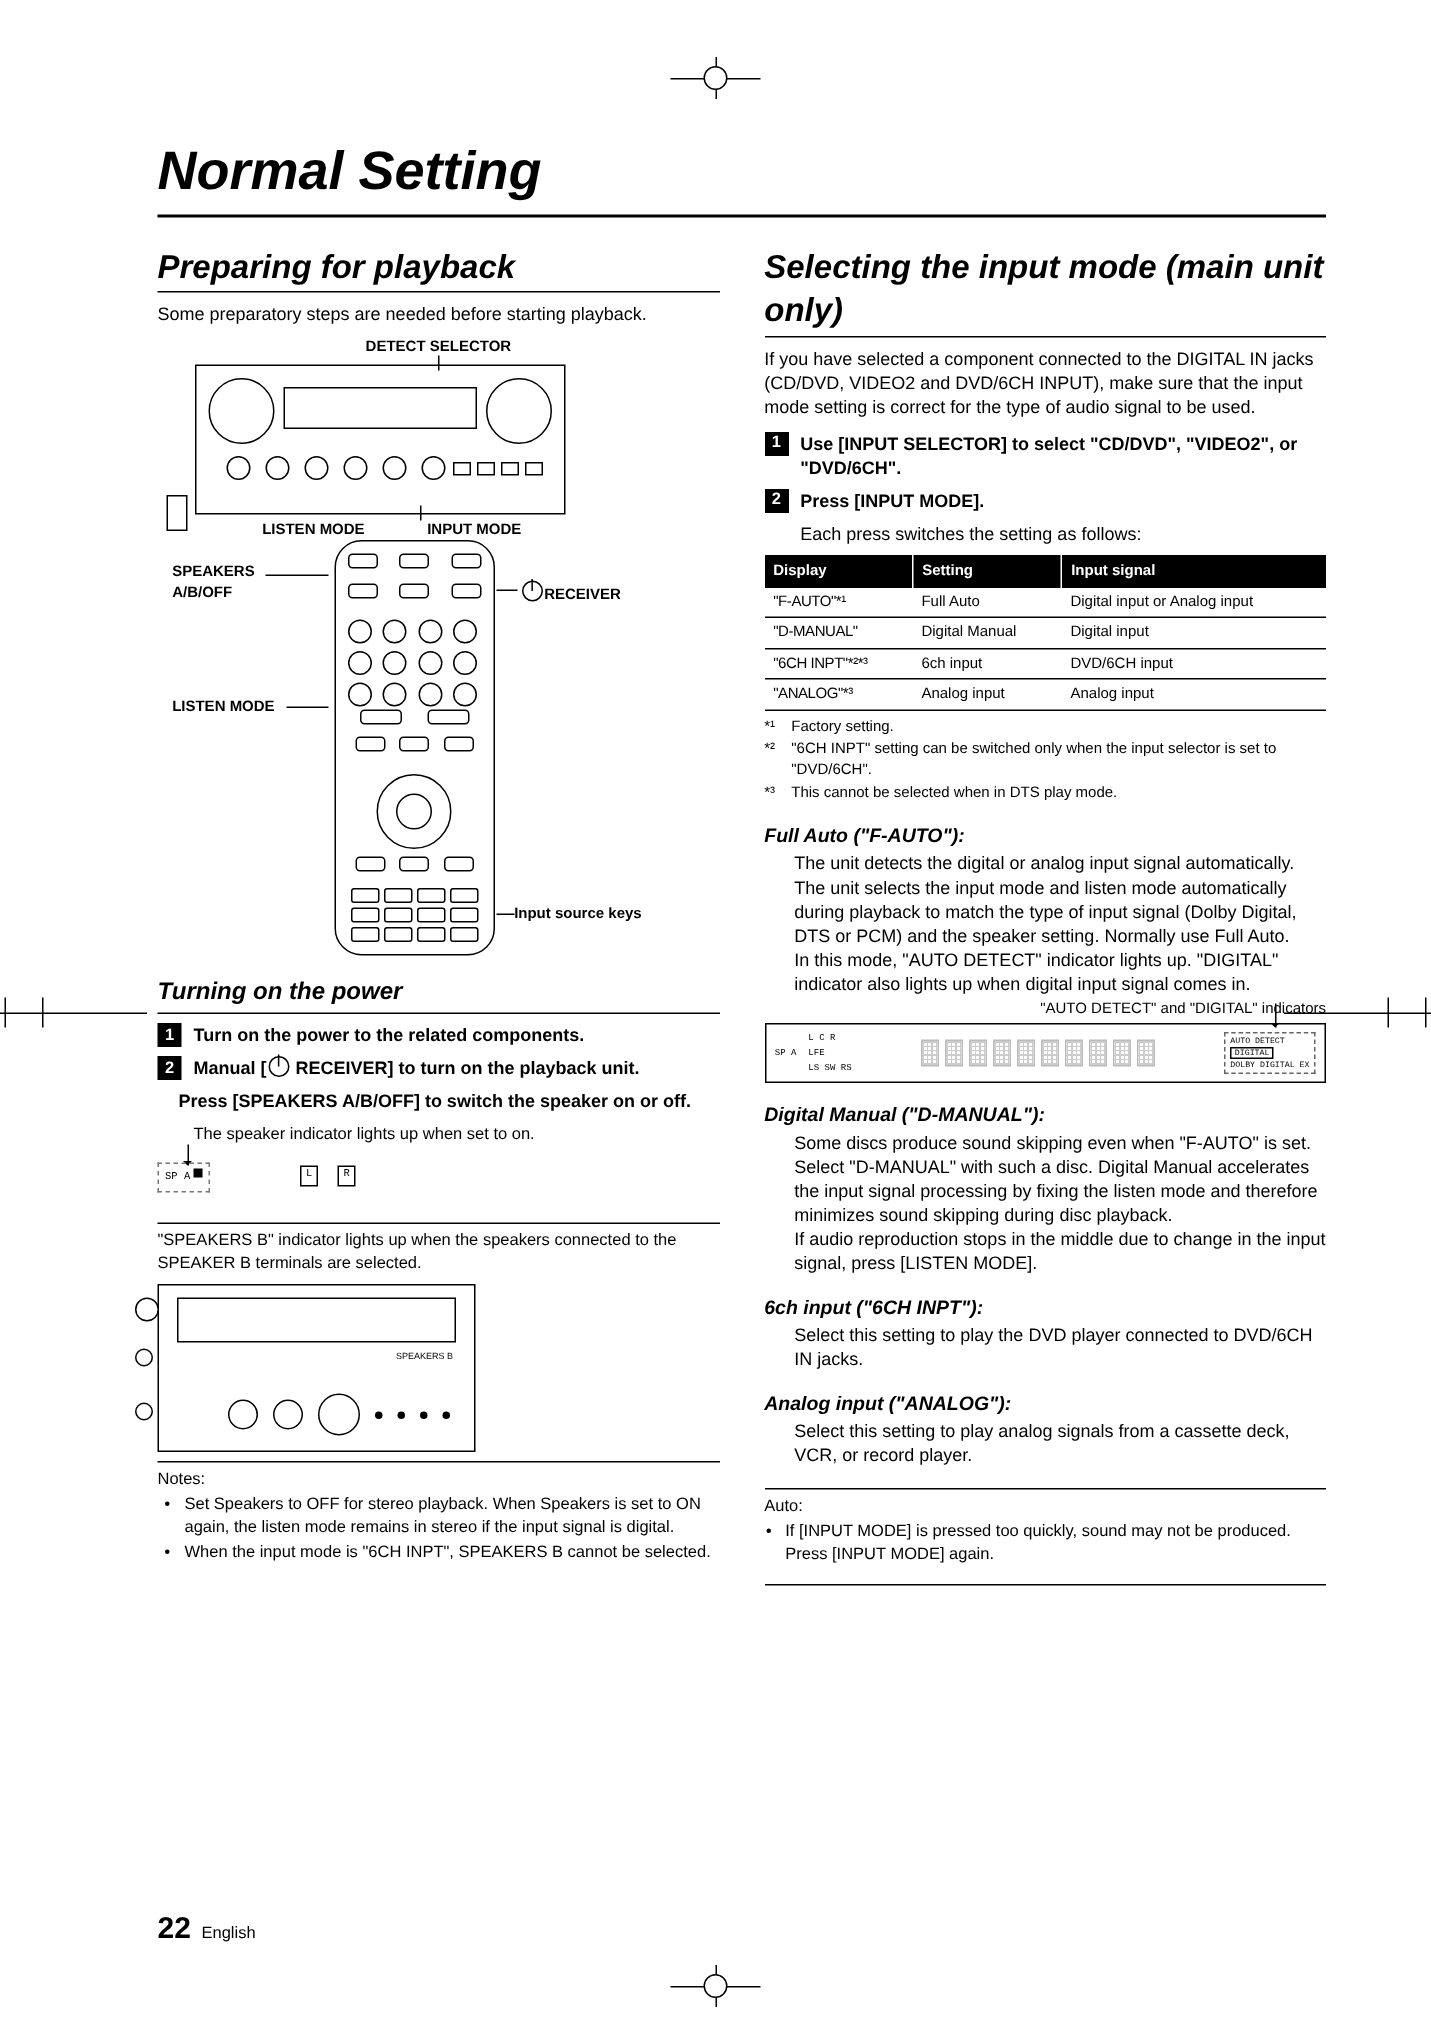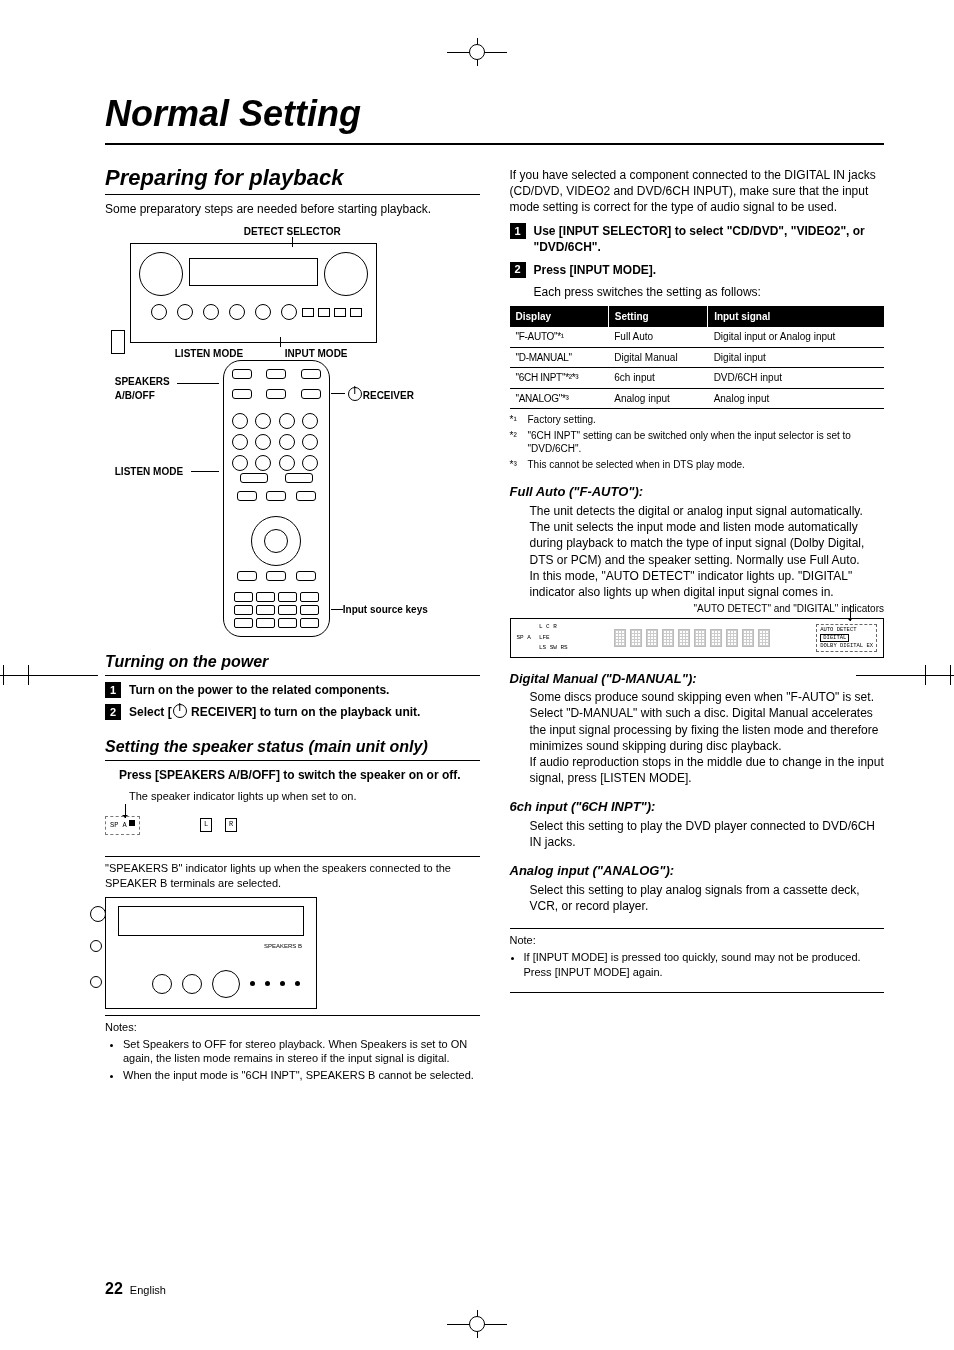--- a/index.html
+++ b/index.html
@@ -363,21 +363,21 @@
   .note-box .nt { margin-bottom: 2px; }
 
   
   .page-footer {
     position: absolute;
     left: 105px;
     bottom: 50px;
     font-size: 11px;
   }
   .page-footer .pn {
-    font-size: 16px; font-weight: bold; margin-right: 4px;
+    font-size: 20px; font-weight: bold; margin-right: 4px;
   }
 </style>
 </head>
 <body>
 
 <div class="page">
 
   <div class="reg-mark top">
     <div class="h"></div>
       <div class="v"></div>
@@ -512,25 +512,24 @@
       </div>
 
       <div class="h3">Turning on the power</div>
       <div class="step">
         <span class="num">1</span>
         <span class="txt">Turn on the power to the related components.</span>
       </div>
       <div class="step">
         <span class="num">2</span>
         <span class="txt">
-          <span>Select [</span><span class="power-icon"></span><span> RECEIVER] to turn on the playback unit.</span>
+          <span>Manual [</span><span class="power-icon"></span><span> RECEIVER] to turn on the playback unit.</span>
         </span>
       </div>
 
-      <div class="h3">Setting the speaker status (main unit only)</div>
       <div class="step" style="margin-left:14px;">
         <span class="txt">Press [SPEAKERS A/B/OFF] to switch the speaker on or off.</span>
       </div>
       <div class="sub small">The speaker indicator lights up when set to on.</div>
 
       <div class="sp-ind">
         <div class="arrow"></div>
         <div class="box">
           <span>SP A</span><span style="background:#000;display:inline-block;width:6px;height:6px;margin-left:2px;vertical-align:1px;"></span>
         </div>
@@ -559,20 +558,21 @@
 
       <div class="hr"></div>
       <div class="small">Notes:</div>
       <ul class="bul small">
         <li>Set Speakers to OFF for stereo playback. When Speakers is set to ON again, the listen mode remains in stereo if the input signal is digital.</li>
         <li>When the input mode is "6CH INPT", SPEAKERS B cannot be selected.</li>
       </ul>
     </div>
 
     <div class="col">
+      <div class="h2">Selecting the input mode (main unit only)</div>
       <div class="intro">If you have selected a component connected to the DIGITAL IN jacks (CD/DVD, VIDEO2 and DVD/6CH INPUT), make sure that the input mode setting is correct for the type of audio signal to be used.</div>
 
       <div class="step">
         <span class="num">1</span>
         <span class="txt">Use [INPUT SELECTOR] to select "CD/DVD", "VIDEO2", or "DVD/6CH".</span>
       </div>
       <div class="step">
         <span class="num">2</span>
         <span class="txt">Press [INPUT MODE].</span>
       </div>
@@ -662,21 +662,21 @@
       <div class="indent" style="white-space:pre-line;">Some discs produce sound skipping even when "F-AUTO" is set. Select "D-MANUAL" with such a disc. Digital Manual accelerates the input signal processing by fixing the listen mode and therefore minimizes sound skipping during disc playback.
 If audio reproduction stops in the middle due to change in the input signal, press [LISTEN MODE].</div>
 
       <div class="h4">6ch input ("6CH INPT"):</div>
       <div class="indent">Select this setting to play the DVD player connected to DVD/6CH IN jacks.</div>
 
       <div class="h4">Analog input ("ANALOG"):</div>
       <div class="indent">Select this setting to play analog signals from a cassette deck, VCR, or record player.</div>
 
       <div class="note-box">
-        <div class="nt">Note:</div>
+        <div class="nt">Auto:</div>
         <ul class="bul" style="margin-left:14px;">
           <li>If [INPUT MODE] is pressed too quickly, sound may not be produced. Press [INPUT MODE] again.</li>
         </ul>
       </div>
     </div>
   </div>
 
   <div class="page-footer">
     <span class="pn">22</span>
     <span>English</span>

